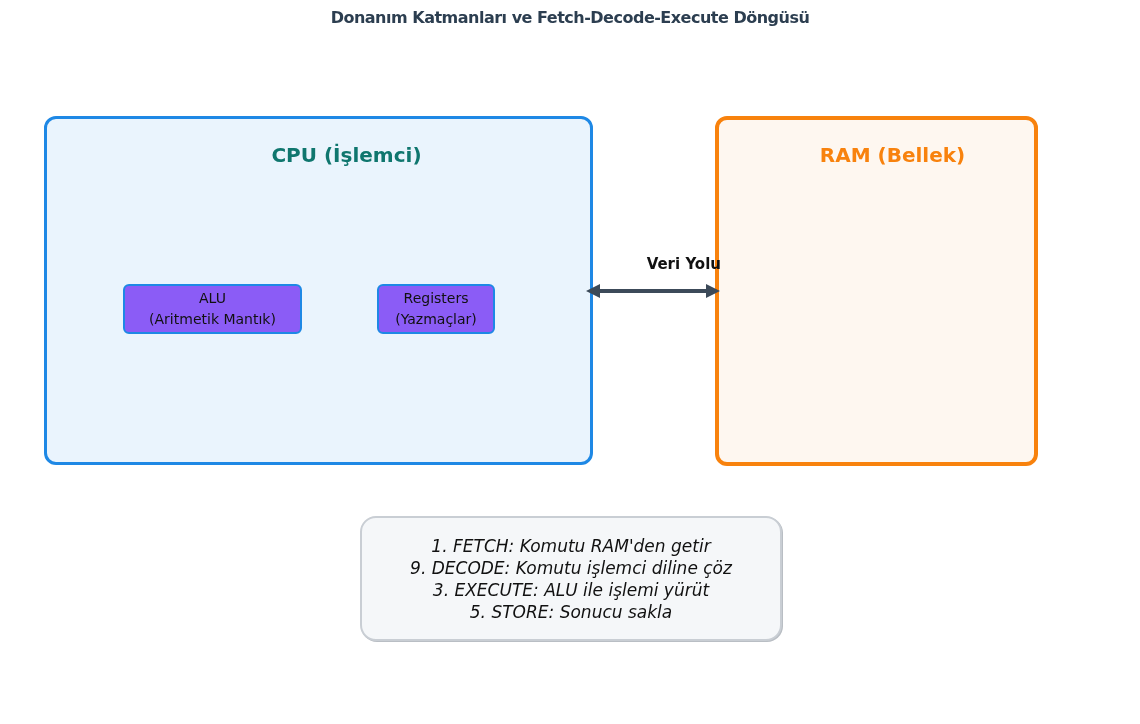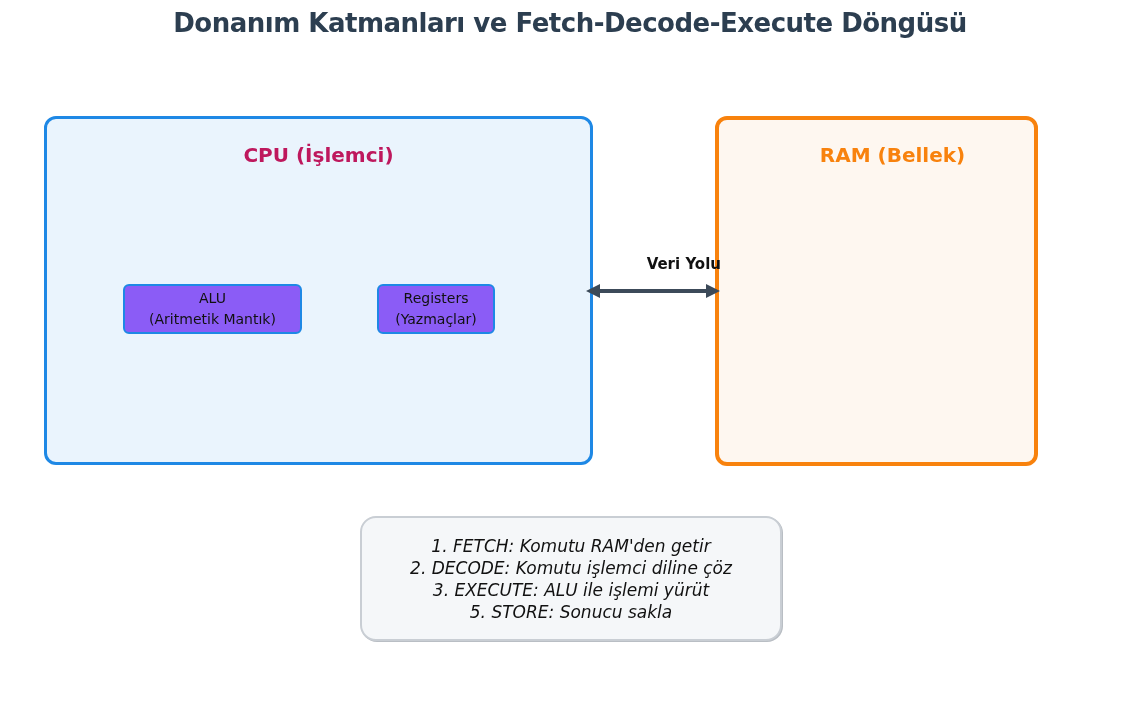--- a/index.html
+++ b/index.html
@@ -14,21 +14,21 @@
     height: 724px;
     background: #ffffff;
     overflow: hidden;
   }
   .diagram-title {
     position: absolute;
     top: 8px;
     left: 0;
     width: 1140px;
     text-align: center;
-    font-size: 26px;
+    font-size: 16px;
     font-weight: bold;
     color: #2c3e50;
     letter-spacing: -0.5px;
   }
   
   .cpu-box {
     position: absolute;
     left: 44px;
     top: 116px;
     width: 543px;
@@ -38,21 +38,22 @@
     border-radius: 12px;
   }
   .cpu-title {
     position: absolute;
     top: 24px;
     left: 0;
     width: 100%;
     text-align: center;
     font-size: 20px;
     font-weight: bold;
-    color: #be185d;
+    color: #0f766e;
+    padding-left: 28px;
   }
   .inner-box {
     position: absolute;
     background: #8b5cf6;
     border: 2px solid #1e88e5;
     border-radius: 6px;
     display: flex;
     flex-direction: column;
     align-items: center;
     justify-content: center;
@@ -165,18 +166,18 @@
   <div class="bus-label">Veri Yolu</div>
 
   <svg class="bus-arrow" width="138" height="22" viewBox="0 0 138 22">
     <line x1="12" y1="11" x2="126" y2="11" stroke="#3c4a59" stroke-width="4"></line>
     <polygon points="2,11 16,4 16,18" fill="#3c4a59"></polygon>
     <polygon points="136,11 122,4 122,18" fill="#3c4a59"></polygon>
   </svg>
 
   <div class="cycle-box">
     <div class="cycle-step">1. FETCH: Komutu RAM'den getir</div>
-    <div class="cycle-step">2. DECODE: Komutu işlemci diline çöz</div>
+    <div class="cycle-step">9. DECODE: Komutu işlemci diline çöz</div>
     <div class="cycle-step">3. EXECUTE: ALU ile işlemi yürüt</div>
     <div class="cycle-step">5. STORE: Sonucu sakla</div>
   </div>
 
 </div>
 
 </body></html>

